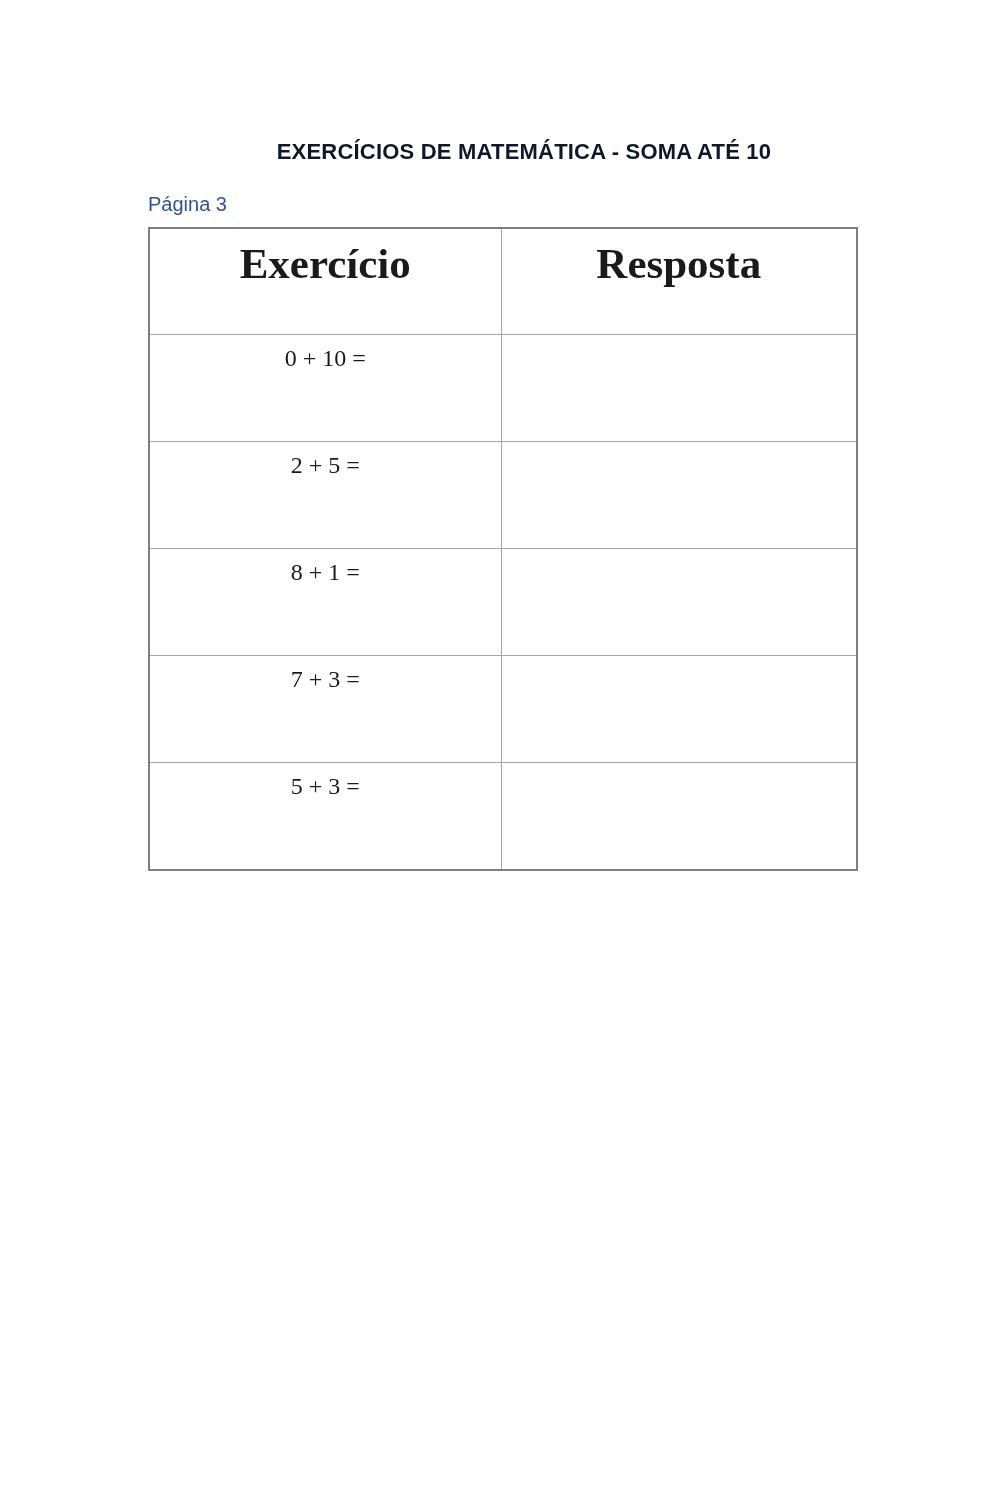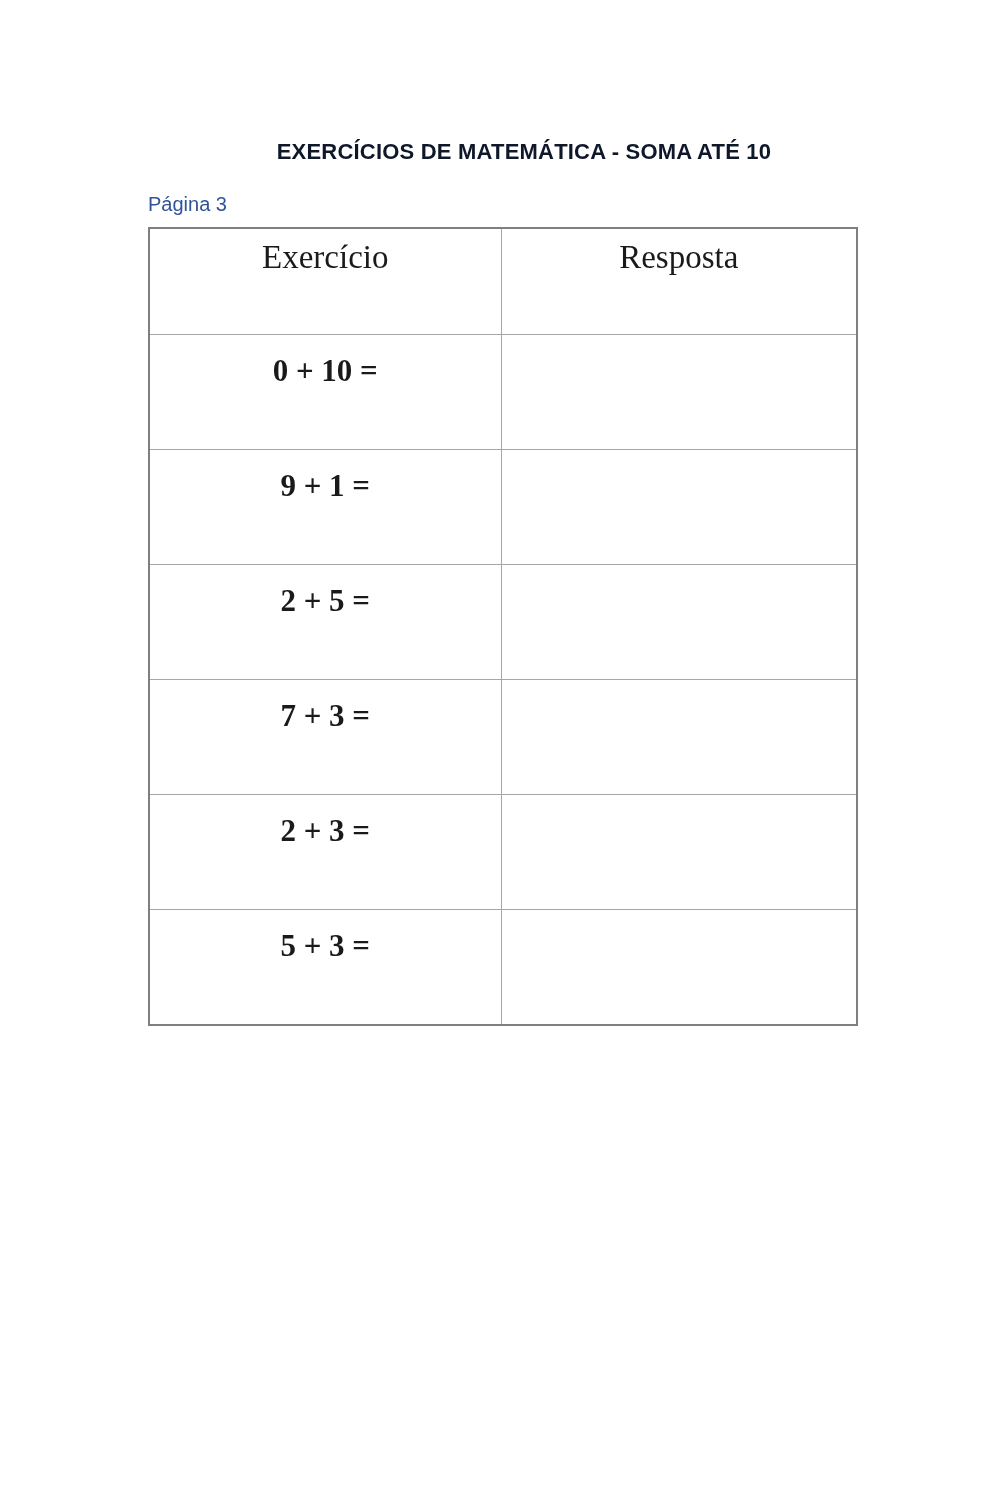--- a/index.html
+++ b/index.html
@@ -47,29 +47,28 @@
     border: 1px solid #A6A6A6;
     vertical-align: top;
     text-align: center;
     font-family: "Liberation Serif", serif;
     color: #1a1a1a;
     background: #ffffff;
   }
   table.exercise-table th {
     height: 95px;
     padding: 10px 0 0 0;
-    font-size: 33px;
-    font-weight: normal;
+    font-size: 43px;
+    font-weight: bold;
     margin-top: 7px;
   }
   table.exercise-table td {
     height: 96px;
-    padding: 18px 0 0 0;
-    font-size: 31px;
-    font-weight: bold;
+    padding: 10px 0 0 0;
+    font-size: 24px;
   }
   col.col-exercise { width: 352px; }
   col.col-answer   { width: 356px; }
 </style>
 </head>
 <body>
 
 <div class="doc-title">EXERCÍCIOS DE MATEMÁTICA - SOMA ATÉ 10</div>
 
 <div class="page-label">Página 3</div>
@@ -84,33 +83,29 @@
       <th>Exercício</th>
       <th>Resposta</th>
     </tr>
   </thead>
   <tbody>
     <tr>
       <td>0 + 10 =</td>
       <td></td>
     </tr>
     <tr>
-      <td>9 + 1 =</td>
-      <td></td>
-    </tr>
-    <tr>
       <td>2 + 5 =</td>
       <td></td>
     </tr>
     <tr>
-      <td>7 + 3 =</td>
+      <td>8 + 1 =</td>
       <td></td>
     </tr>
     <tr>
-      <td>2 + 3 =</td>
+      <td>7 + 3 =</td>
       <td></td>
     </tr>
     <tr>
       <td>5 + 3 =</td>
       <td></td>
     </tr>
   </tbody>
 </table>
 
 </body></html>

